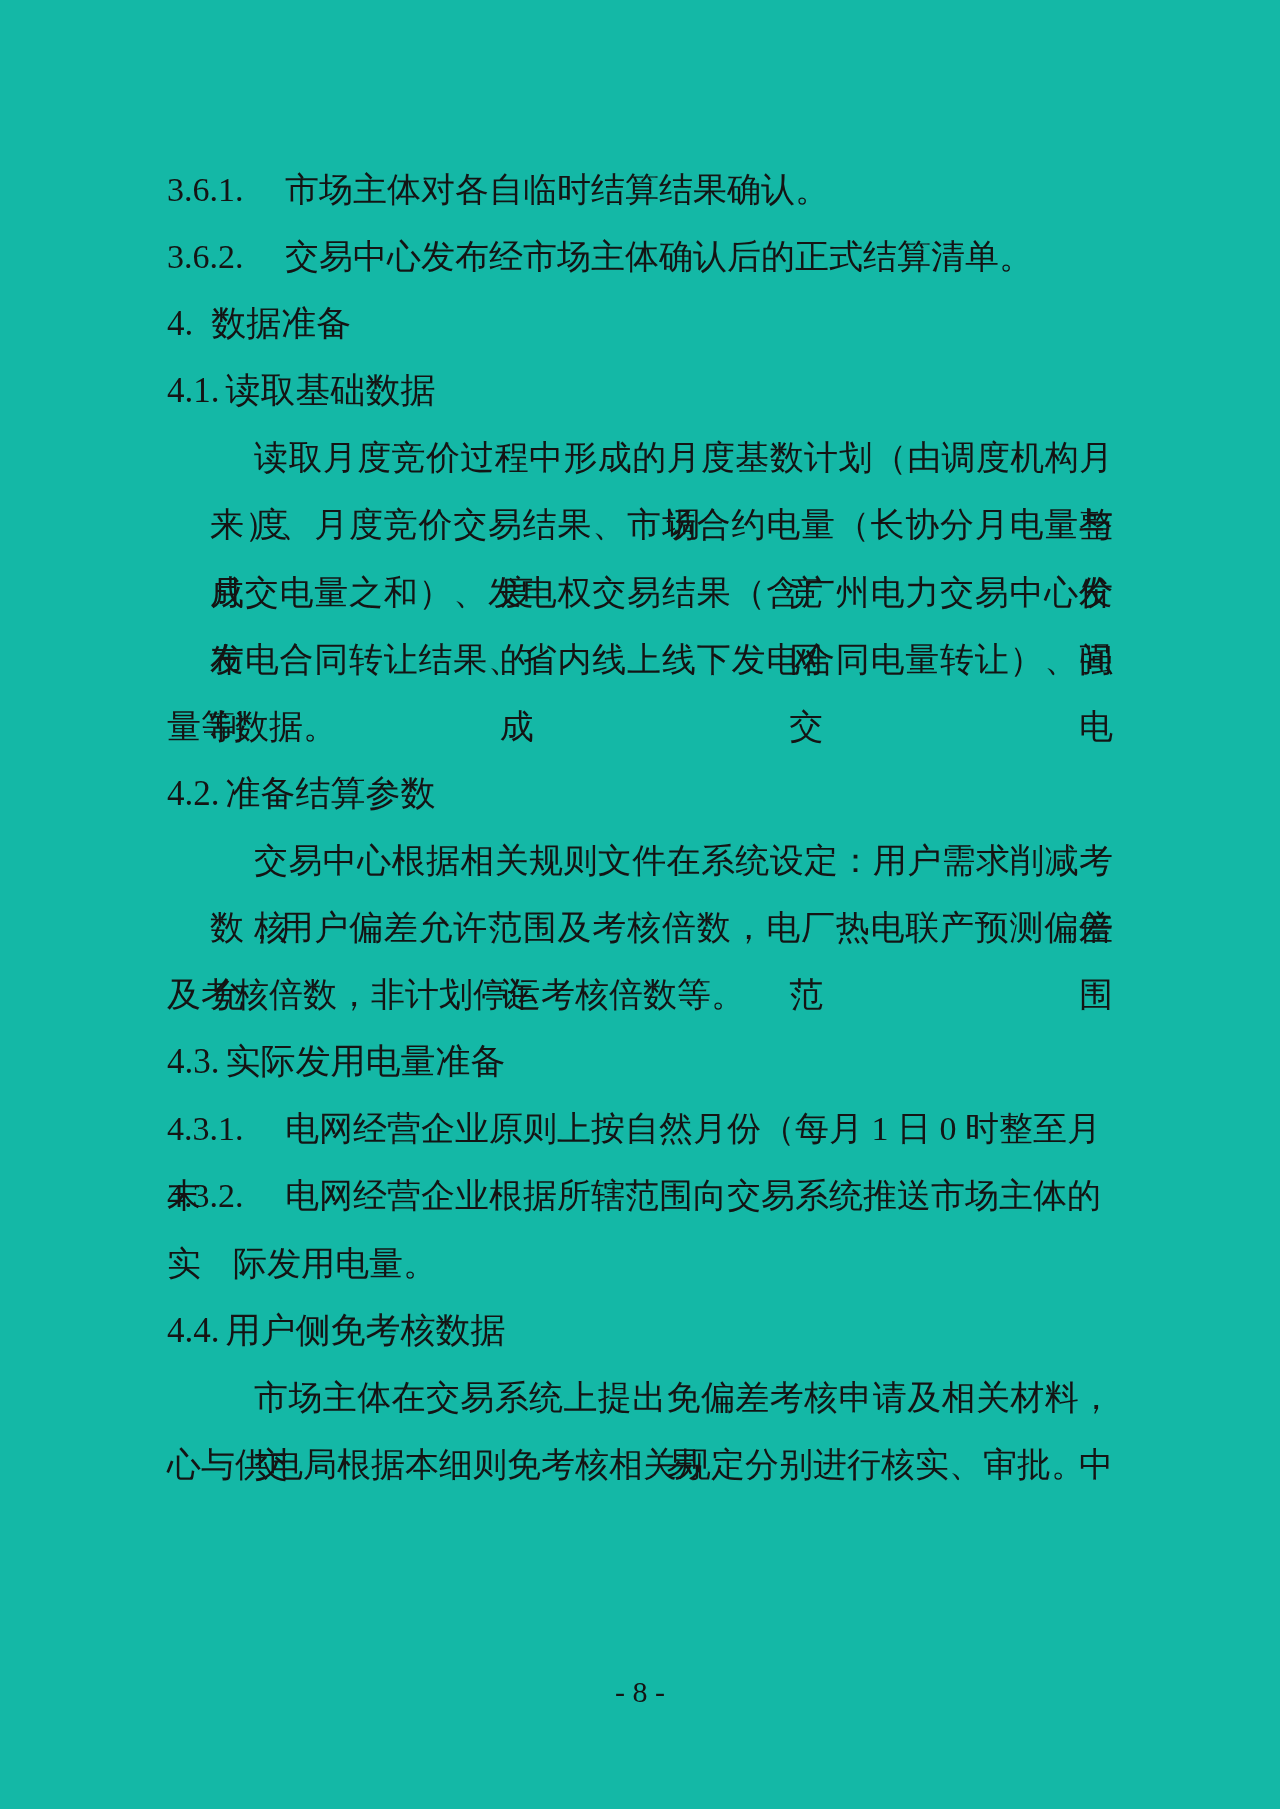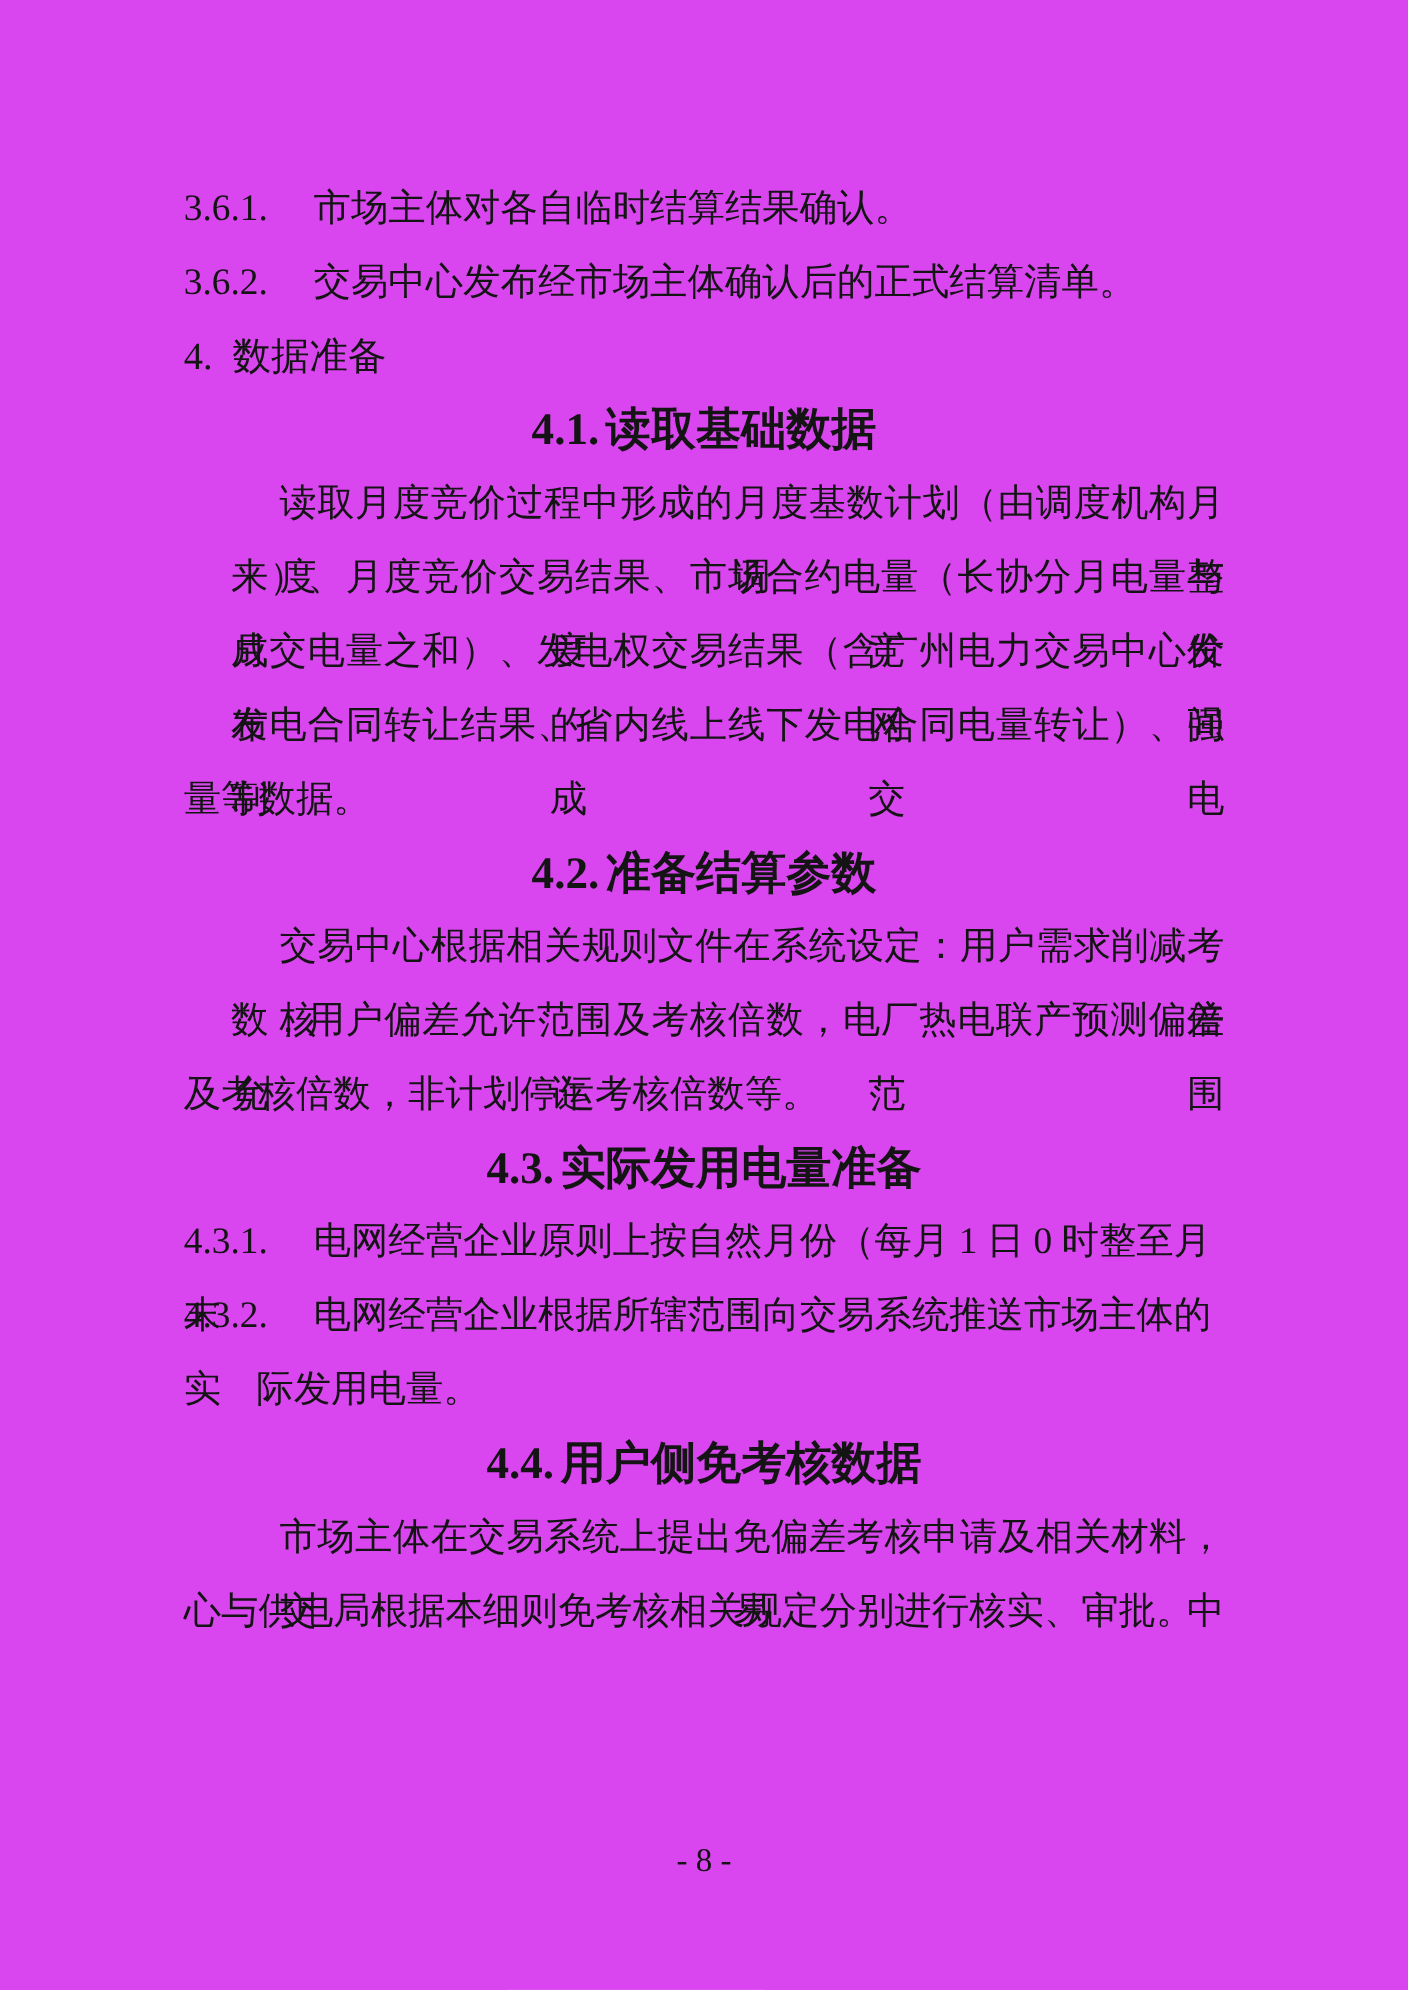--- a/index.html
+++ b/index.html
@@ -5,21 +5,21 @@
     html, body {
       margin: 0;
       padding: 0;
       background: #e8e8e8;
     }
     .page {
       position: relative;
       width: 1280px;
       height: 1809px;
       margin: 0 auto;
-      background: #d946ef;
+      background: #14b8a6;
       font-family: "Liberation Serif", "DejaVu Serif", serif;
       color: #141414;
       overflow: hidden;
     }
     .body-text {
       position: absolute;
       left: 167px;
       top: 156px;
       width: 946px;
     }
@@ -50,23 +50,22 @@
     }
     .h1 {
       font-weight: normal;
       font-size: 35px;
     }
     .h1 .hnum {
       display: inline-block;
       margin-right: 18px;
     }
     .h2 {
-      font-weight: bold;
-      font-size: 41px;
-      text-align: center;
+      font-weight: normal;
+      font-size: 35px;
     }
     .h2 .hnum {
       display: inline-block;
       margin-right: 6px;
     }
     .footer {
       position: absolute;
       left: 0;
       top: 1672px;
       width: 1280px;

